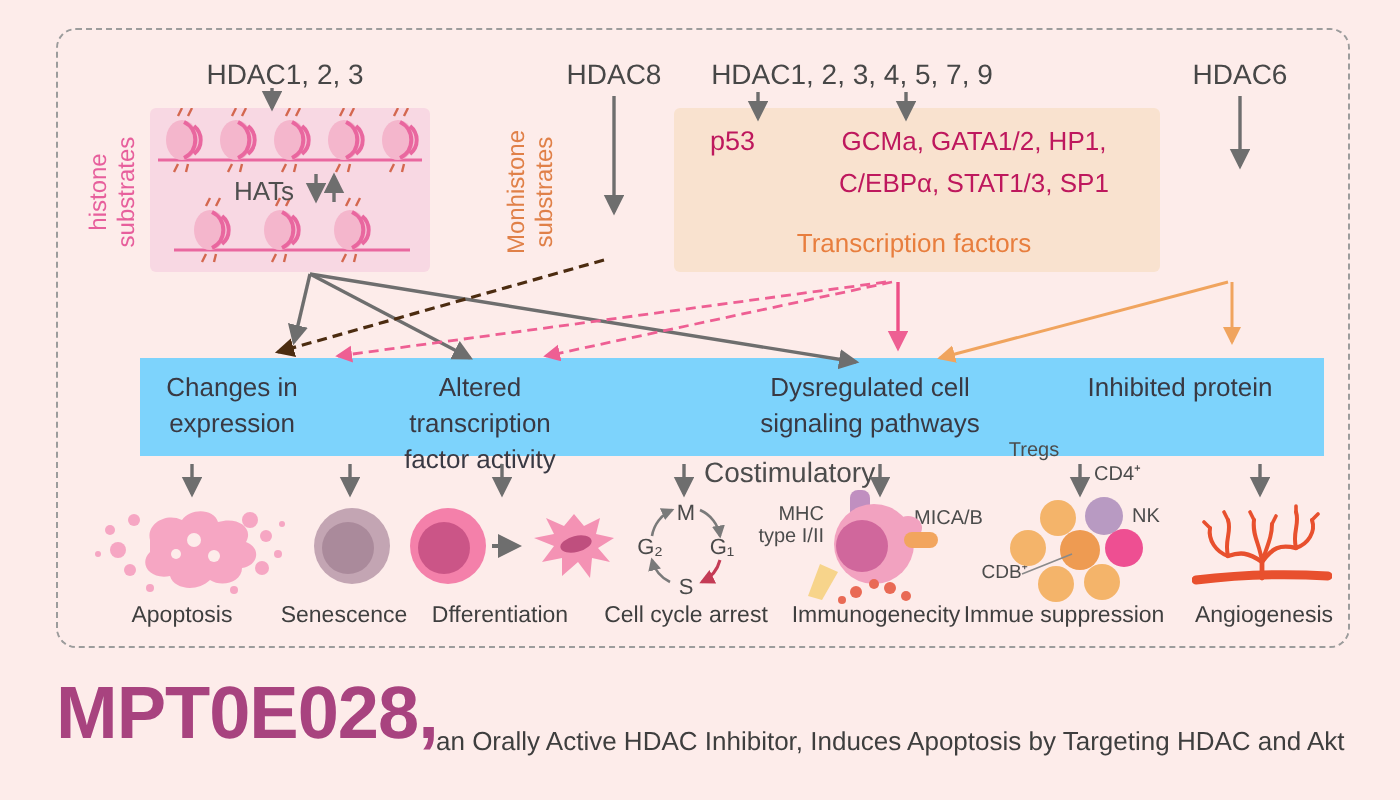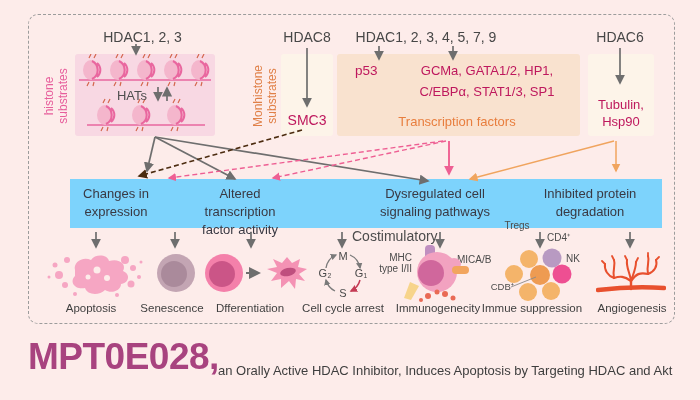--- a/index.html
+++ b/index.html
@@ -90,52 +90,44 @@
           </g>
         <g transform="translate(100,61)">
             <ellipse rx="8" ry="10" fill="#f4b6cc"></ellipse>
             <path d="M1,-9 A10,10 0 0 1 1,9 M6,-7 A9,9 0 0 1 6,7" stroke="#e9679f" stroke-width="2" fill="none"></path>
           </g>
       </g>
     </svg>
   </div>
   <div class="abs ctr" style="left:107px;top:88px;width:50px;font-size:13px;color:#4f4f4f;background:rgba(248,216,227,.0);">HATs</div>
 
-  <div class="abs box smc3-box">
-    <div class="abs ctr subtext" style="left:0;bottom:8px;width:100%;font-size:14px;">SMC3</div>
-  </div>
 
   <div class="abs box tf-box">
     <div class="abs subtext" style="left:18px;top:9px;width:40px;">p53</div>
     <div class="abs ctr subtext" style="left:60px;top:9px;width:180px;font-size:13px;">GCMa, GATA1/2, HP1,</div>
     <div class="abs ctr subtext" style="left:60px;top:30px;width:180px;font-size:13px;">C/EBPα, STAT1/3, SP1</div>
     <div class="abs ctr tf-caption" style="left:10px;bottom:7px;width:220px;">Transcription factors</div>
   </div>
 
-  <div class="abs box tub-box">
-    <div class="abs ctr subtext" style="left:0;bottom:24px;width:100%;font-size:13px;">Tubulin,</div>
-    <div class="abs ctr subtext" style="left:0;bottom:7px;width:100%;font-size:13px;">Hsp90</div>
-  </div>
 
   <div class="abs band">
     <div class="band-item" style="left:6px;width:80px;">
       <div>Changes in</div>
       <div>expression</div>
     </div>
     <div class="band-item" style="left:295px;width:140px;">
       <div>Dysregulated cell</div>
       <div>signaling pathways</div>
     </div>
     <div class="band-item" style="left:115px;width:110px;">
       <div>Altered transcription</div>
       <div>factor activity</div>
     </div>
     <div class="band-item" style="left:455px;width:130px;">
       <div>Inhibited protein</div>
-      <div>degradation</div>
     </div>
   </div>
 
   <div class="abs small-lab" style="left:352px;top:231px;width:82px;font-size:14px;">Costimulatory</div>
   <div class="abs small-lab" style="left:366px;top:252px;width:46px;text-align:right;">
     <div>MHC</div>
     <div>type I/II</div>
   </div>
   <div class="abs small-lab" style="left:457px;top:254px;width:48px;">MICA/B</div>
   <div class="abs small-lab" style="left:500px;top:220px;width:34px;text-align:center;">Tregs</div>

